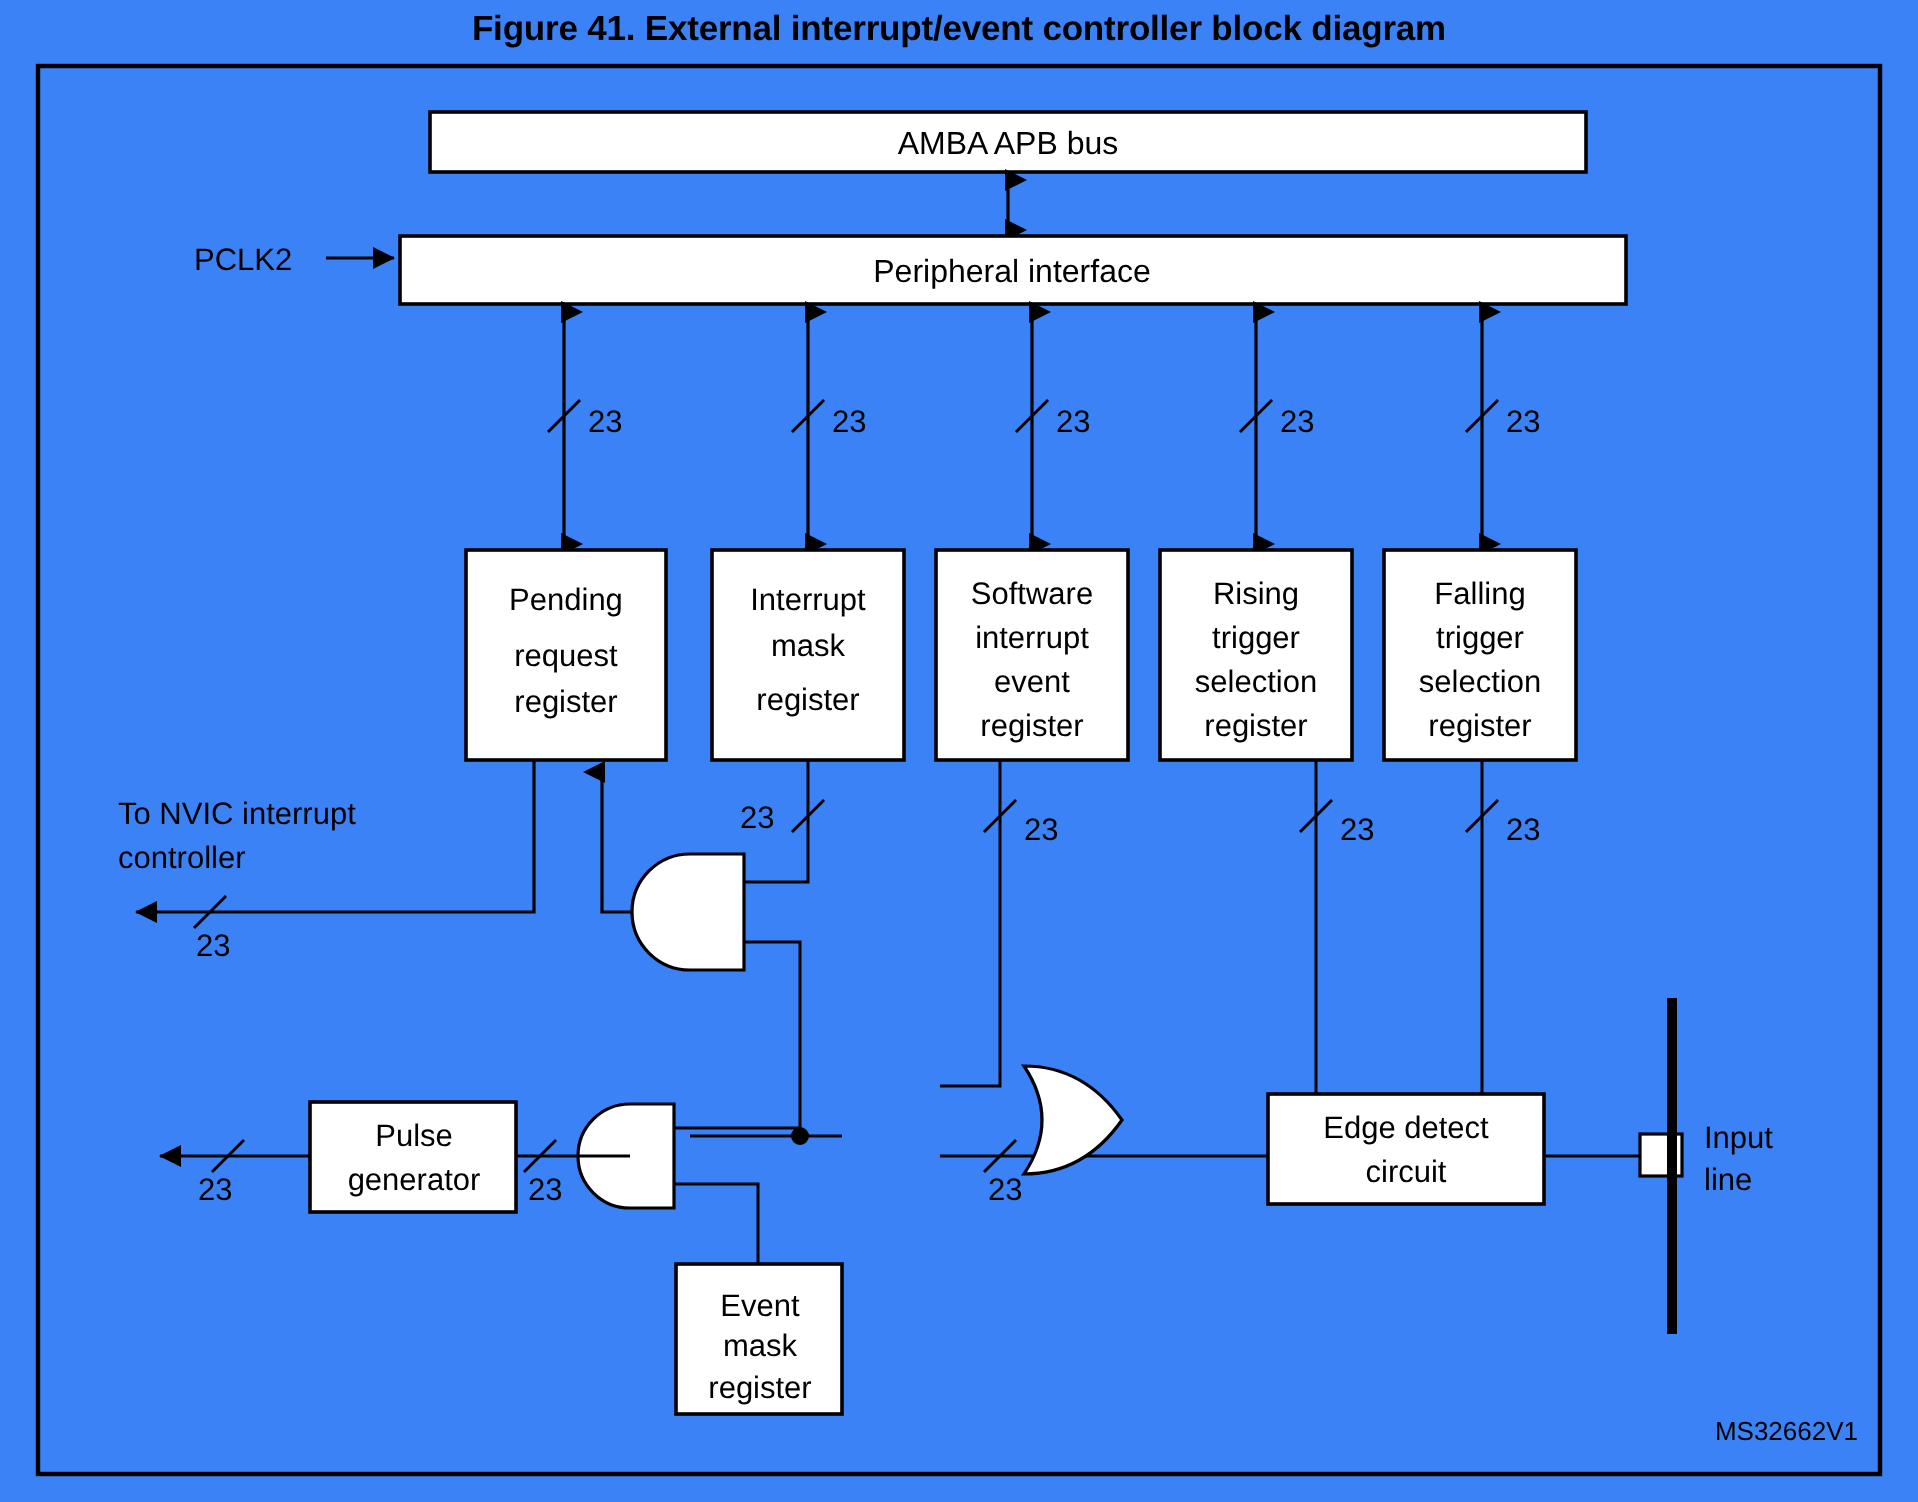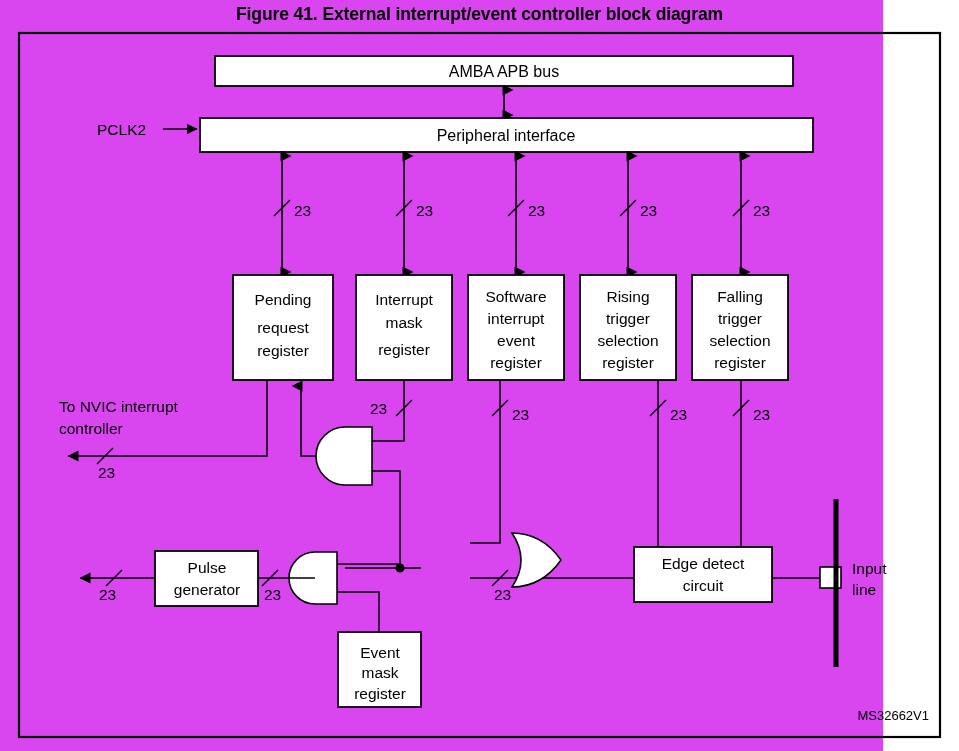--- a/index.html
+++ b/index.html
@@ -9,23 +9,23 @@
   }
   body {
     width: 959px;
     height: 751px;
     font-family: "Liberation Sans", sans-serif;
     color: #000000;
     overflow: hidden;
   }
   #page {
     position: relative;
-    width: 883px;
+    width: 959px;
     height: 751px;
-    background: #d946ef;
+    background: #3b82f6;
   }
   #figure-title {
     position: absolute;
     left: 0;
     top: 4px;
     width: 959px;
     text-align: center;
     font-size: 17.5px;
     font-weight: bold;
     letter-spacing: -0.1px;

